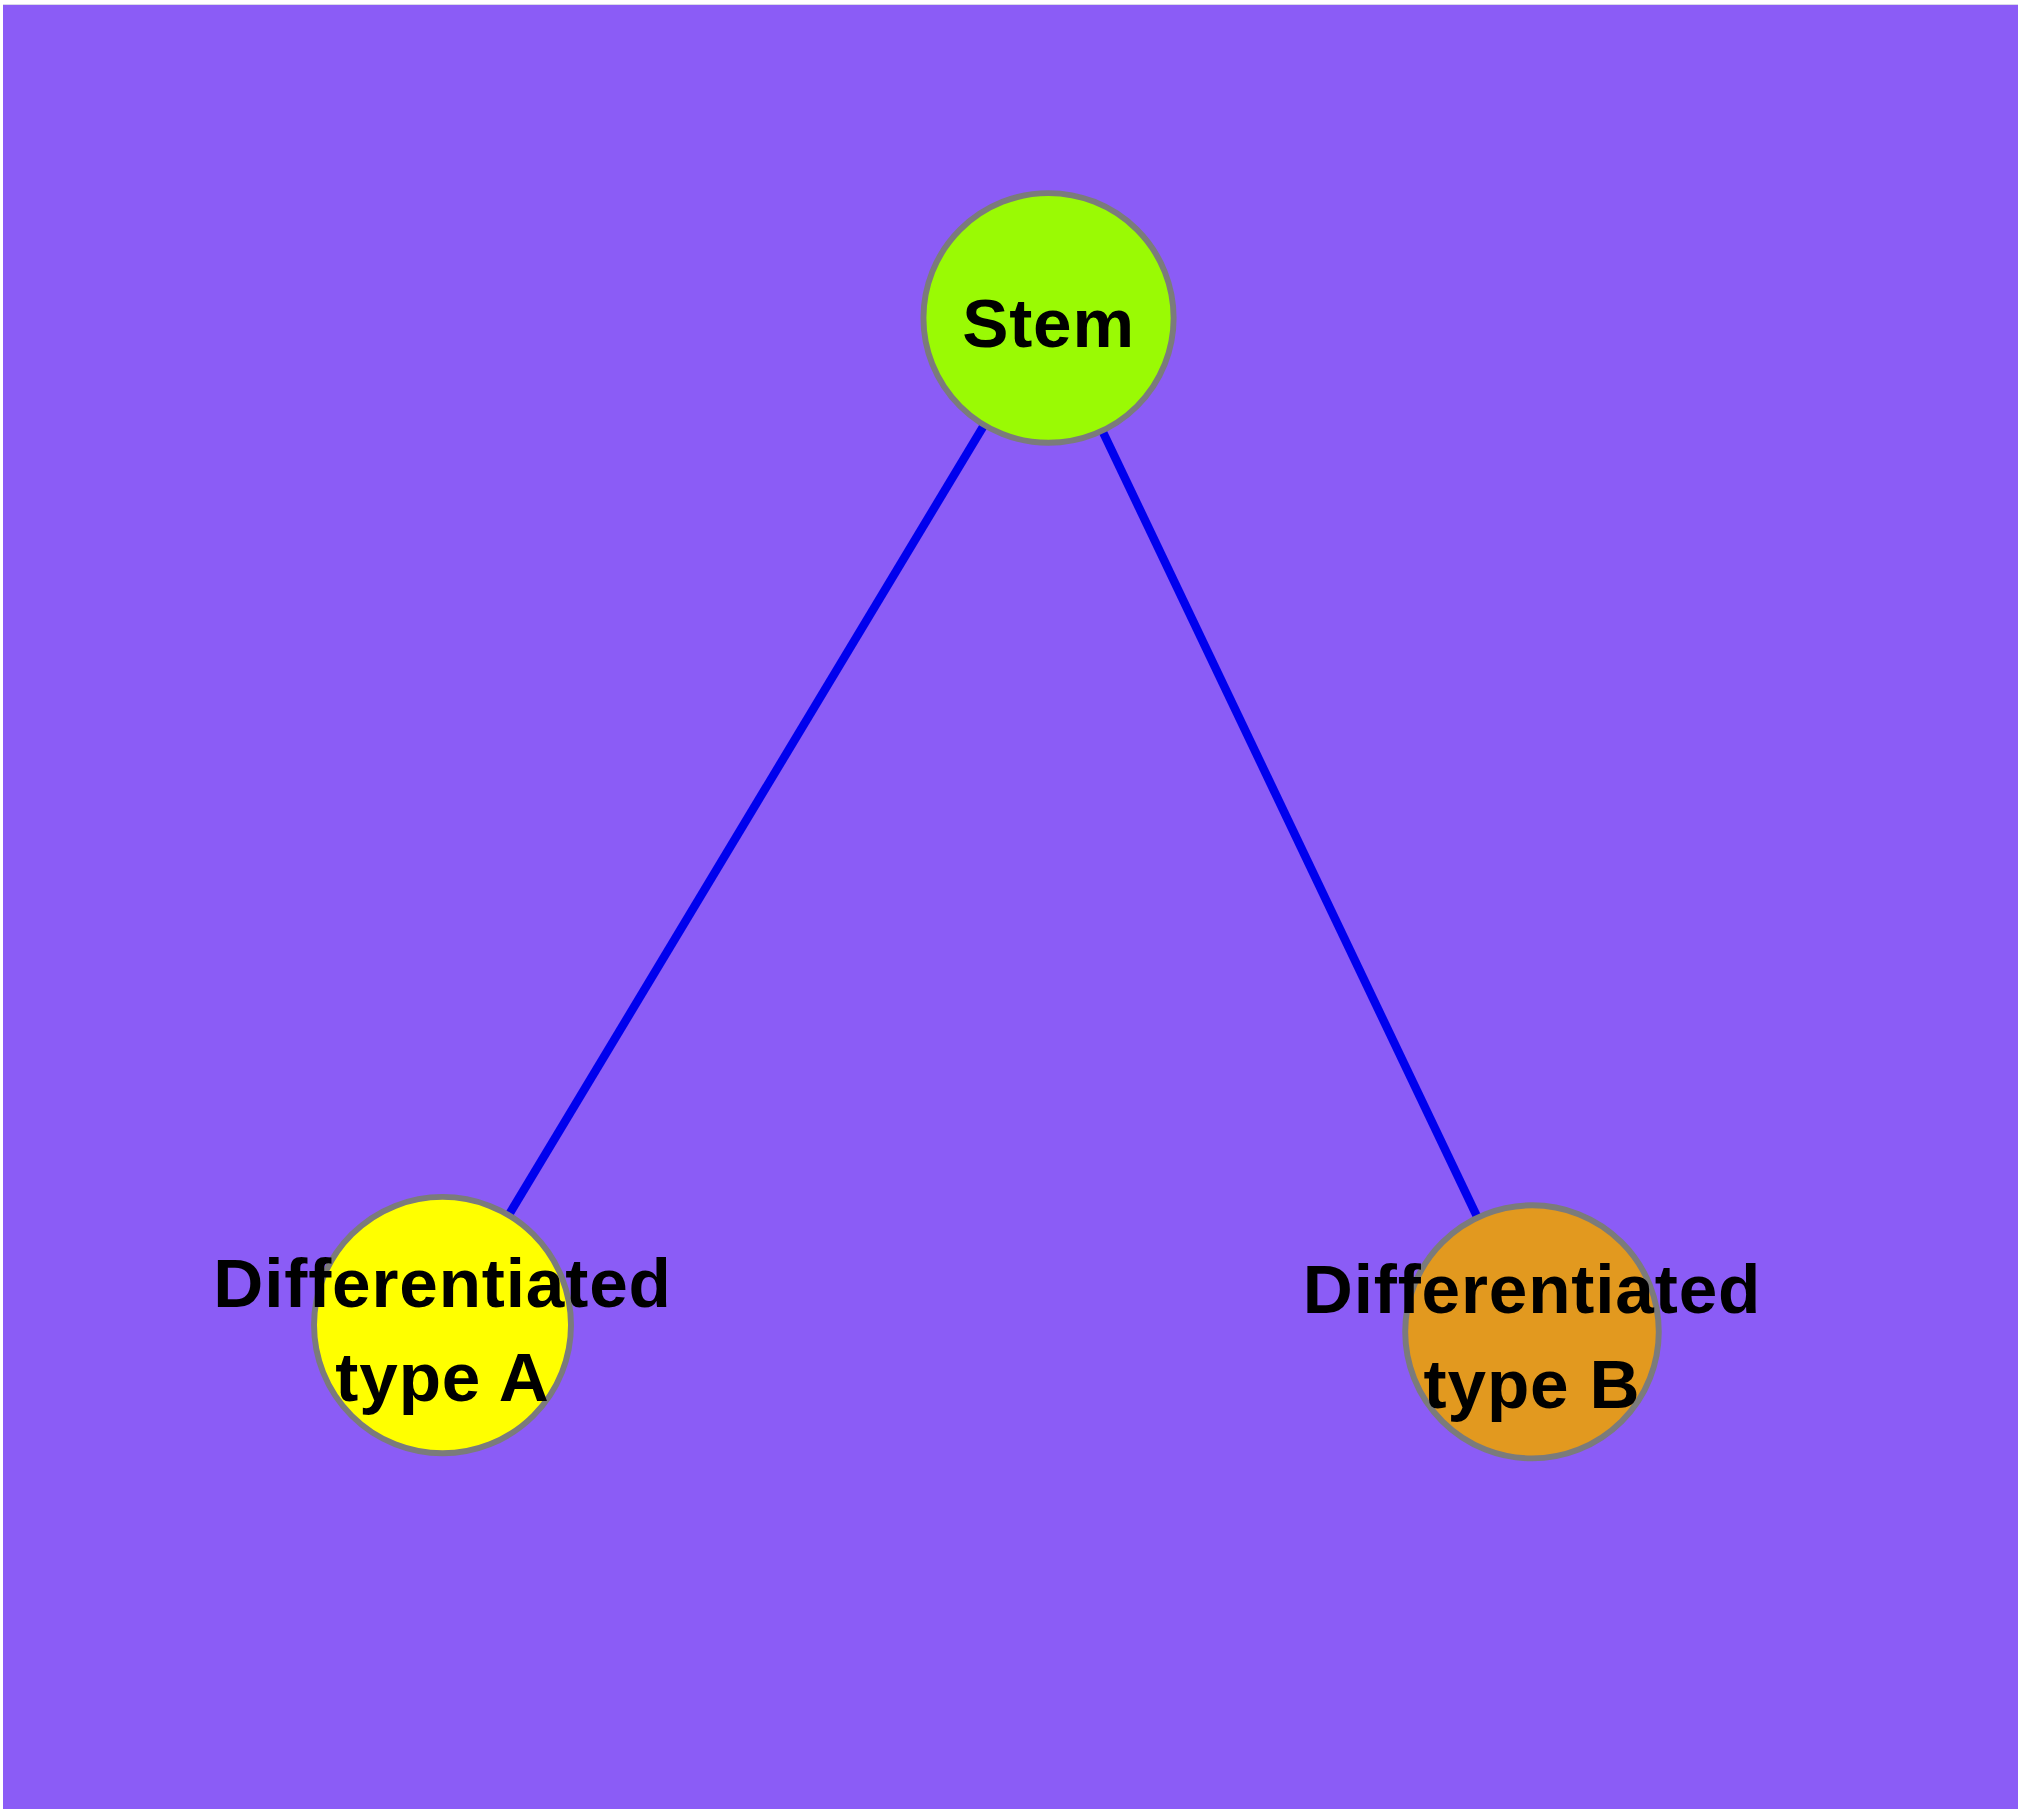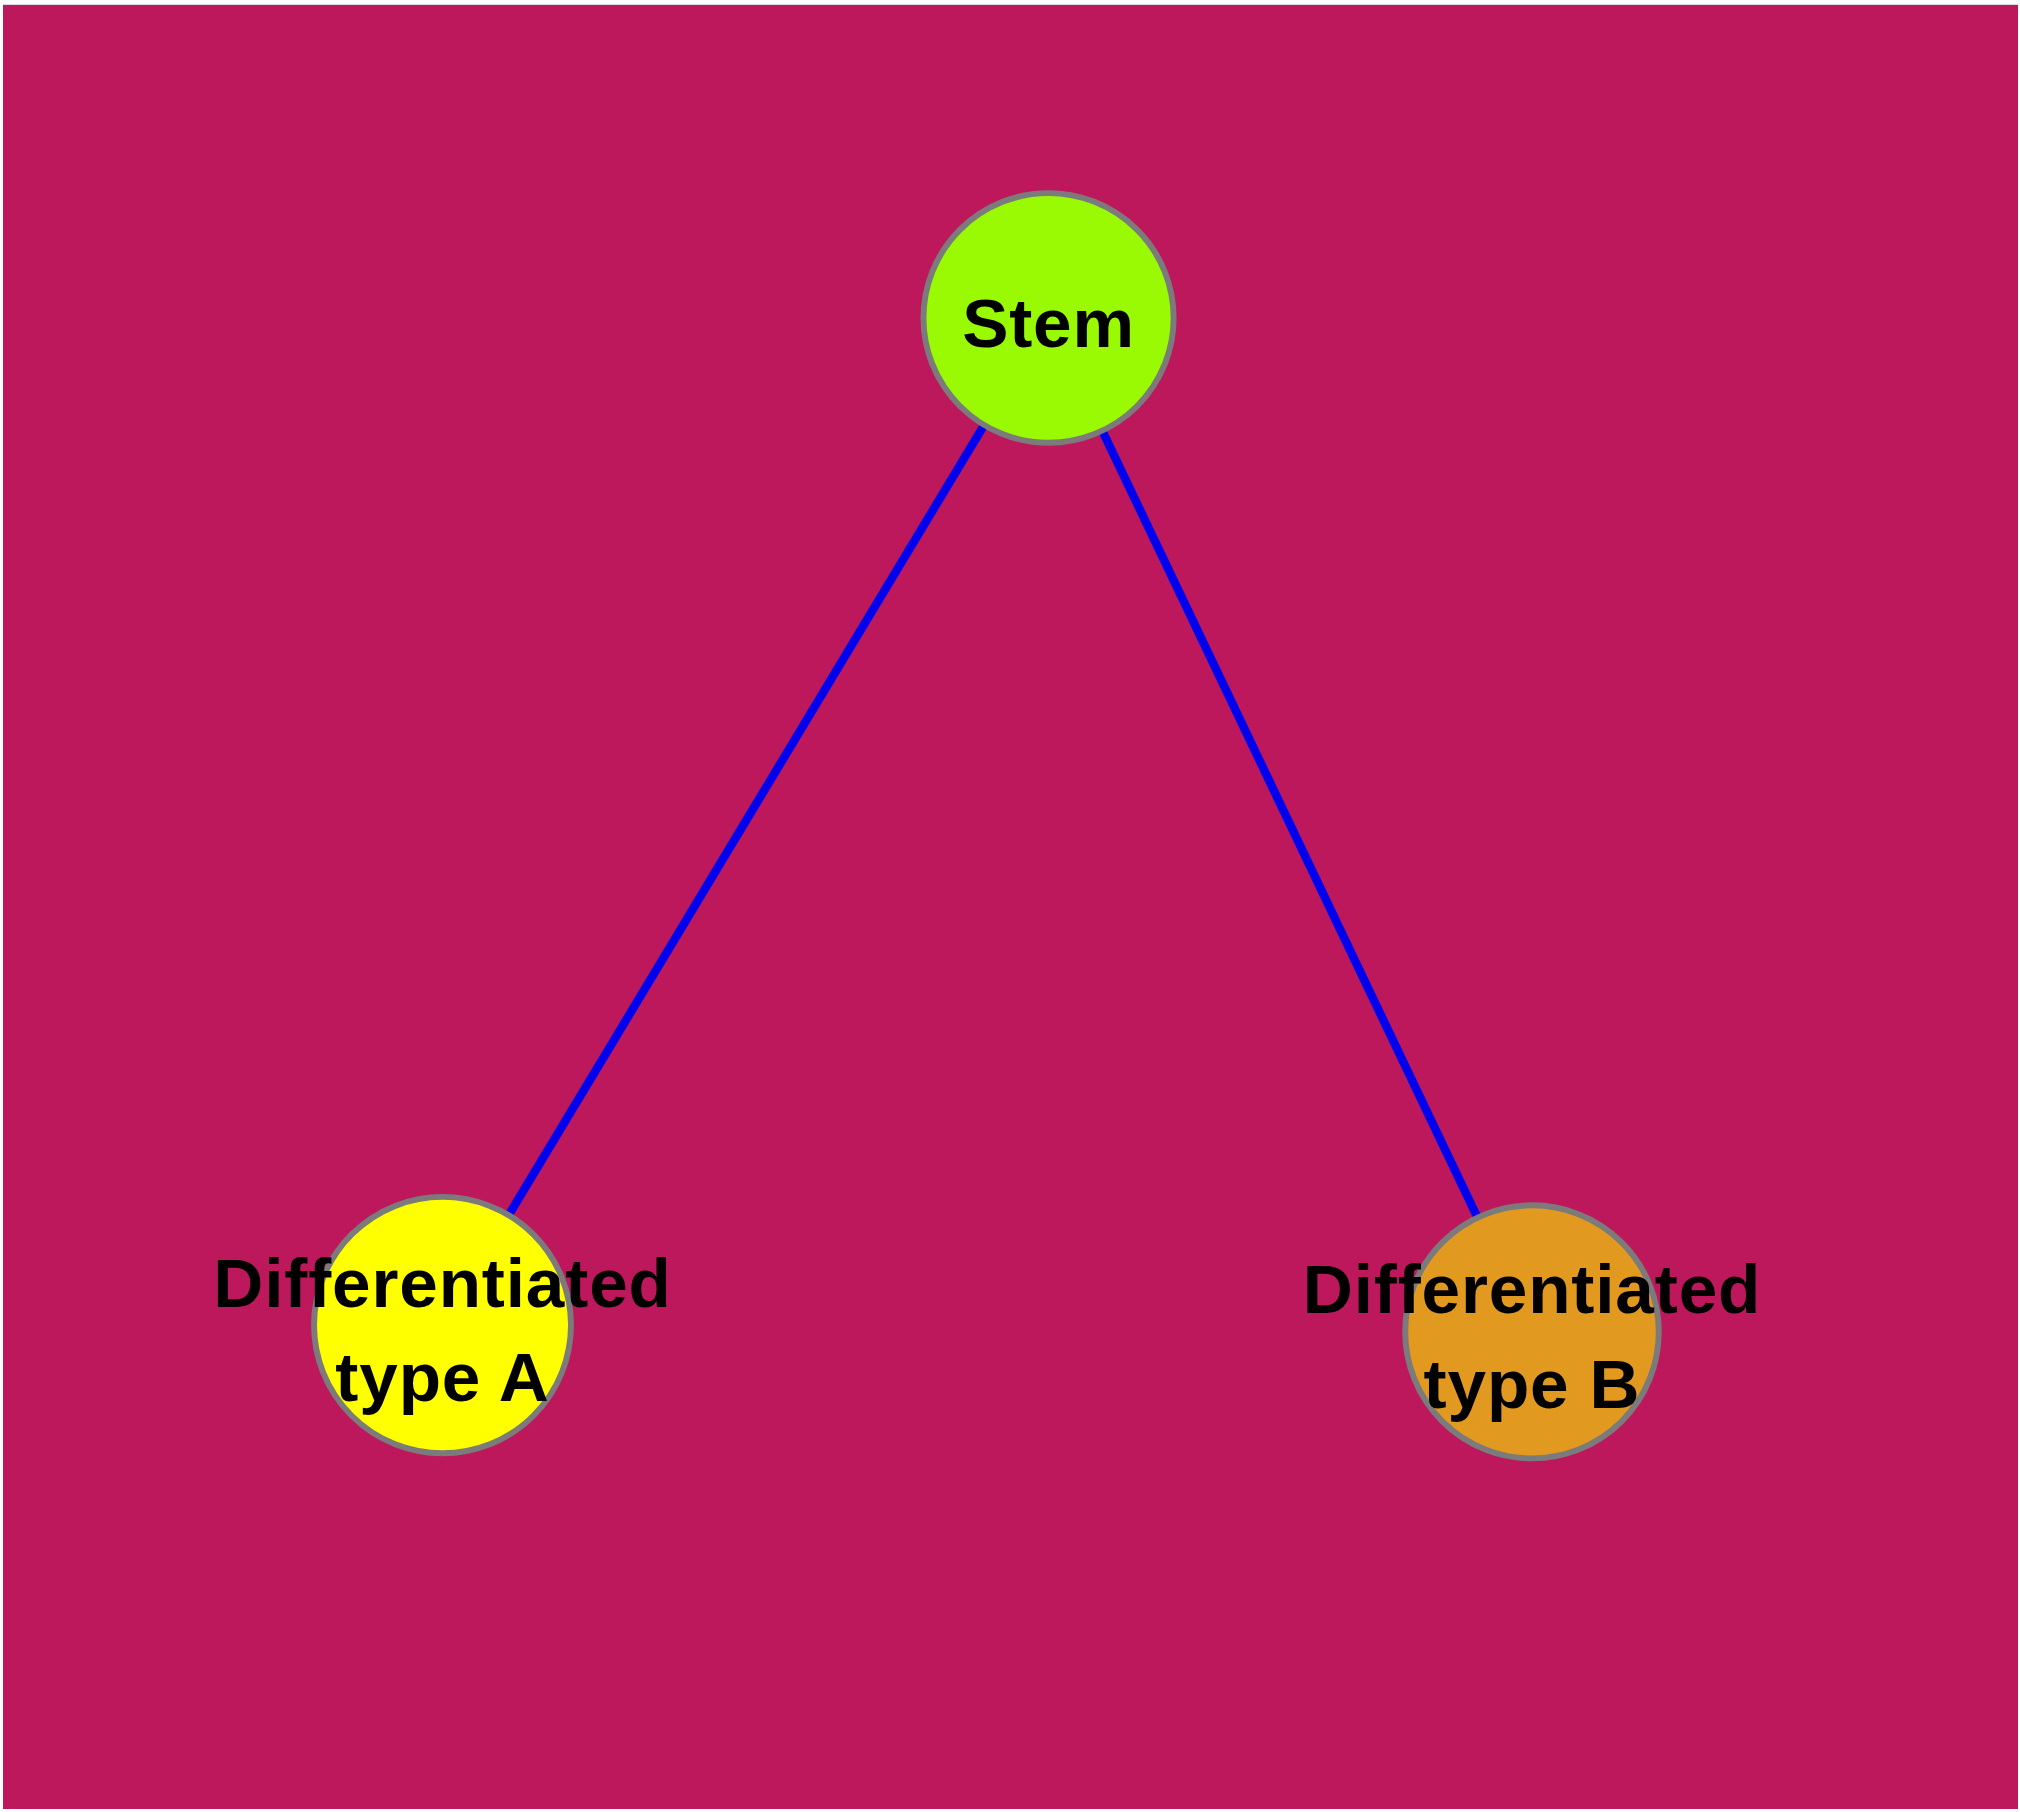--- a/index.html
+++ b/index.html
@@ -27,21 +27,21 @@
   svg.graph text {
     font-family: "Liberation Sans", sans-serif;
     font-weight: bold;
     font-size: 82px;
     letter-spacing: 1px;
   }
 </style>
 </head>
 <body style="background: rgb(255, 255, 255);">
 
-<div class="canvas" style="background: #be185d;">
+<div class="canvas" style="background: #8b5cf6;">
   <svg class="graph" viewBox="0 0 2384 2138" preserveAspectRatio="none" xmlns="http://www.w3.org/2000/svg">
     <g>
         <line x1="1237" y1="371" x2="520" y2="1565" stroke="#0000EE" stroke-width="10"></line>
         <line x1="1237" y1="371" x2="1809" y2="1573" stroke="#0000EE" stroke-width="10"></line>
       </g>
     <g>
         <circle cx="1237" cy="371" r="148" fill="#9AFA04" stroke="#7B7B7B" stroke-width="7"></circle>
         <circle cx="520" cy="1565" r="152" fill="#FFFF00" stroke="#7B7B7B" stroke-width="7"></circle>
         <circle cx="1809" cy="1573" r="150" fill="#E2991F" stroke="#7B7B7B" stroke-width="7"></circle>
       </g>

